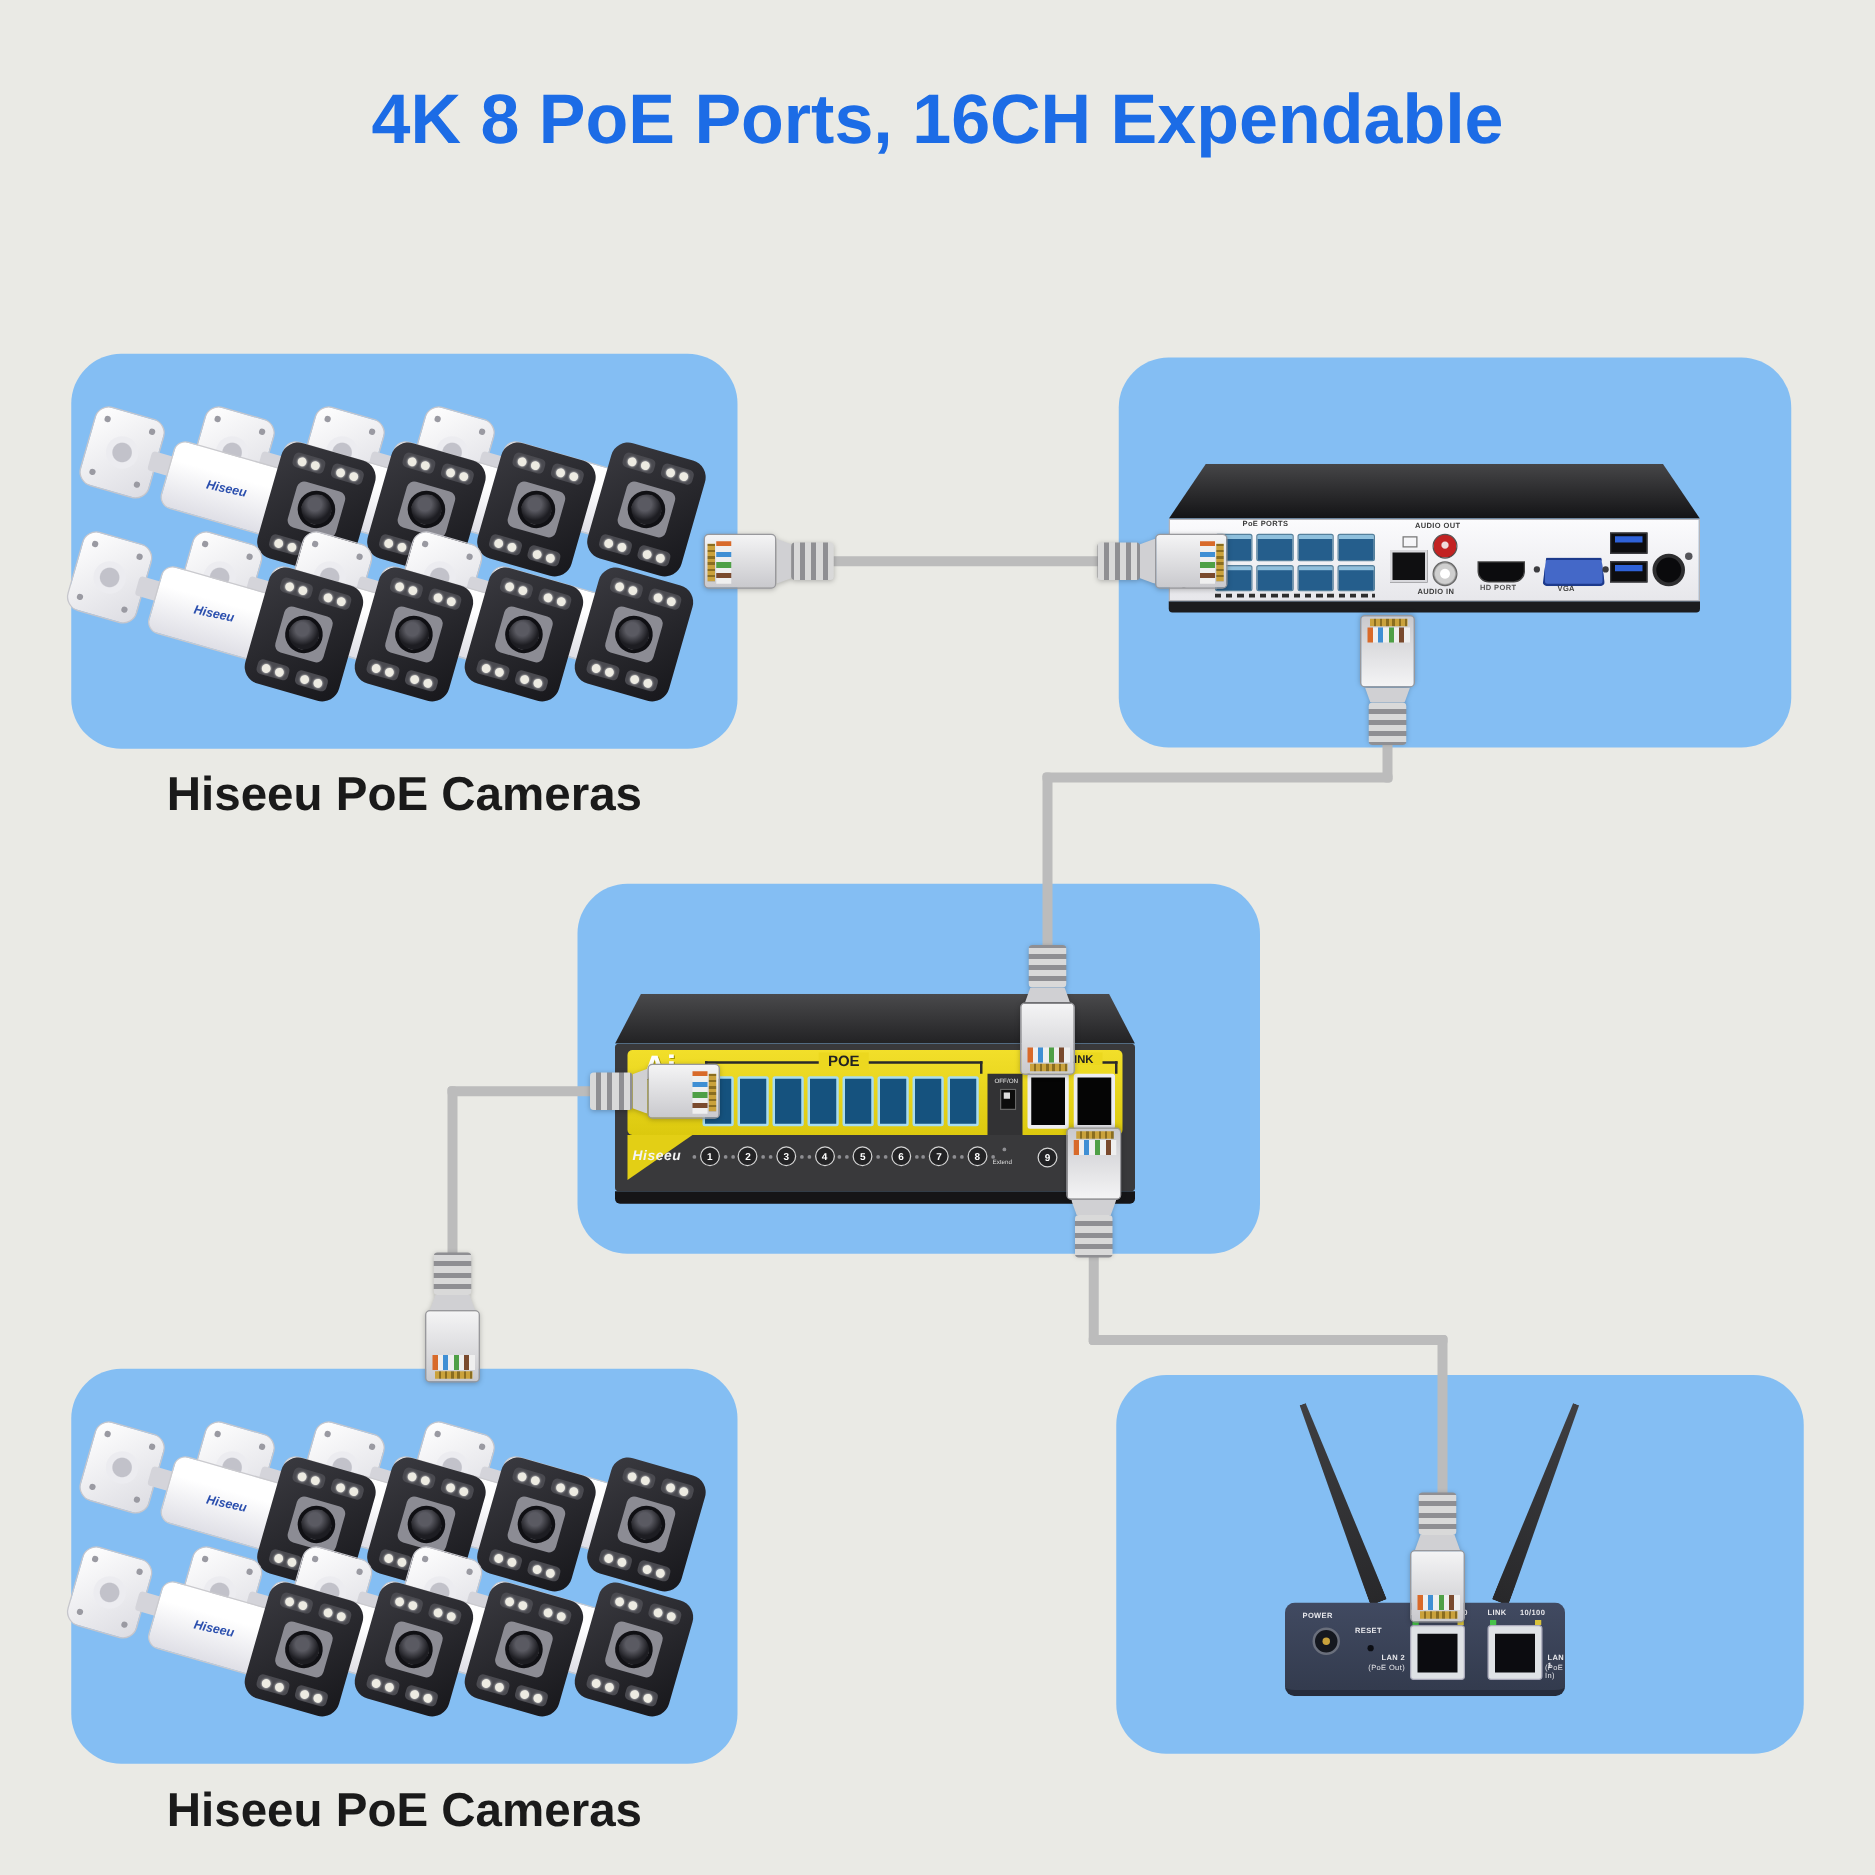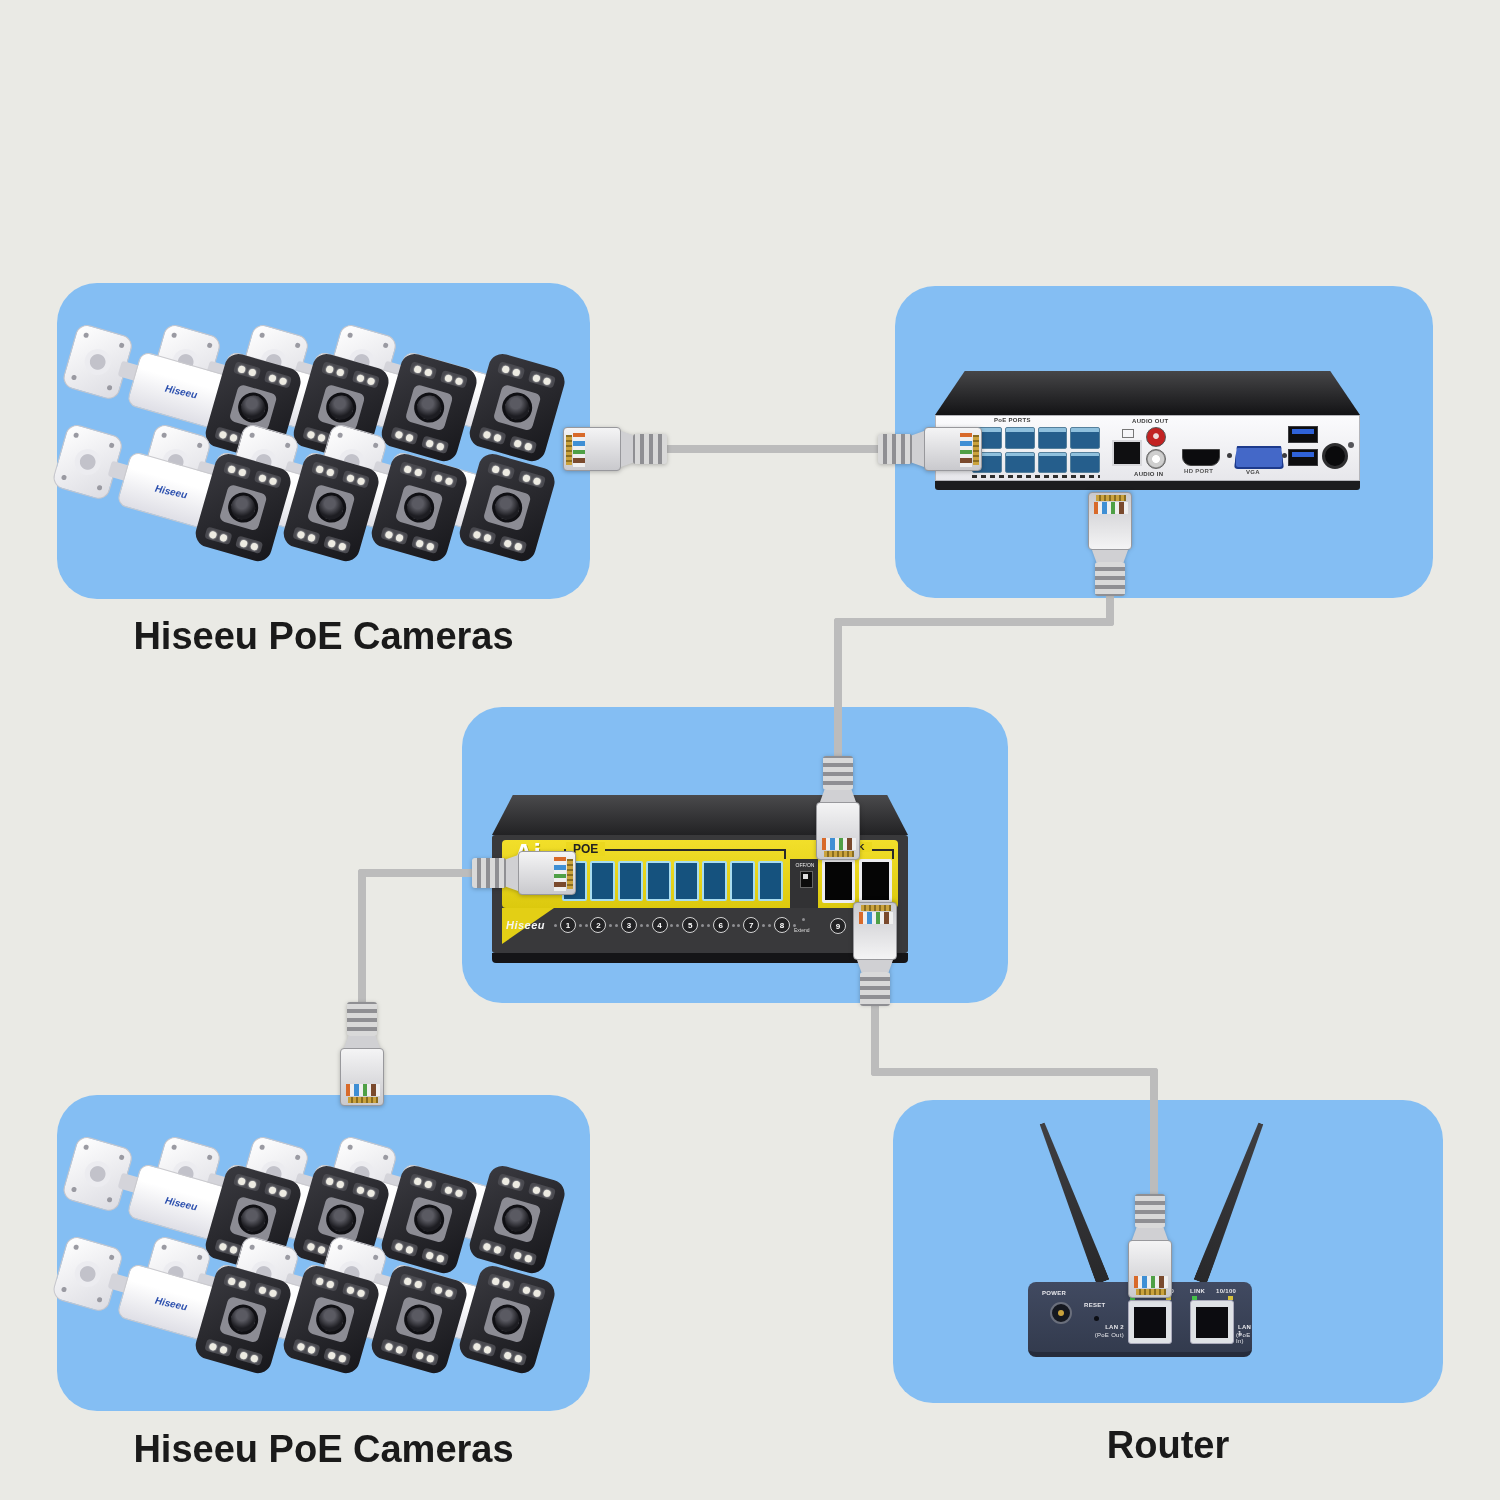--- a/index.html
+++ b/index.html
@@ -121,21 +121,21 @@
         clip-path:polygon(5% 0,95% 0,100% 100%,0 100%)}
   .sw-face{position:relative;height:118px;background:#39393b;border-radius:3px}
   .sw-bottom{height:10px;background:#151517;border-radius:0 0 4px 4px}
   #sw-panel{position:absolute;left:10px;top:5px;width:396px;height:68px;border-radius:4px;
         background:linear-gradient(#f2df2a,#dcc90e)}
   #sw-panel::after{content:"";position:absolute;left:0;top:68px;width:0;height:0;
         border-top:36px solid #e3cf15;border-right:52px solid transparent}
   #sw-ai{position:absolute;left:22px;top:4px;font-size:27px;font-weight:700;color:#ffffff;
         text-shadow:1px 1px 0 #a89a00;z-index:2}
   .bracket{position:absolute;height:10px;border:2px solid #2a2a2a;border-bottom:none;box-sizing:border-box}
-  .bracket span{position:absolute;left:0;right:0;top:-9px;text-align:left;font-weight:700;color:#222}
+  .bracket span{position:absolute;left:0;right:0;top:-9px;text-align:center;font-weight:700;color:#222}
   .bracket span b{background:#ecd81f;padding:0 7px;font-size:inherit}
   #sw-poe-bracket{left:72px;top:14px;width:222px}
   #sw-poe-bracket span{font-size:12px}
   #sw-uplink-bracket{left:330px;top:14px;width:72px}
   #sw-uplink-bracket span{font-size:9px}
   #sw-ports{position:absolute;left:70px;top:26px;width:226px;height:40px;display:flex;gap:3px}
   .swport{width:25px;height:40px;background:#15527e;border:2px solid #a8dcf0;border-radius:2px;box-sizing:border-box}
   #sw-notch{position:absolute;left:298px;top:24px;width:28px;height:49px;background:#323234}
   #sw-offon{position:absolute;left:300px;top:27px;width:26px;text-align:center;font-size:5px;color:#eee}
   #sw-rocker{position:absolute;left:308px;top:36px;width:11px;height:15px;background:#0c0c0c;border:1px solid #666}
@@ -174,20 +174,21 @@
   #rt-lan1{left:162px}
   .ledsq{position:absolute;width:5px;height:4px}
   .ledsq.green{background:#46c24a}
   .ledsq.yellow{background:#d8c23c}
 </style>
 </head>
 <body>
 
 <div id="canvas">
 
+  <div class="title">4K 8 PoE Ports, 16CH Expendable</div>
 
   <div class="panel" id="panel-cam-top">
     <div class="cam-grid">
         <div class="camera" style="left: 10px; top: 30px; z-index: 8;">
     <div class="cam-mount"></div>
     <div class="cam-arm"></div>
     <div class="cam-body">
       <span class="cam-brand">Hiseeu</span>
     </div>
     <div class="cam-head">
@@ -509,21 +510,20 @@
               <i></i>
             </div>
     </div>
   </div>
       </div>
   </div>
   <div class="panel" id="panel-router"></div>
 
   <div class="caption" id="cap-cam-top">Hiseeu PoE Cameras</div>
   <div class="caption" id="cap-cam-bottom">Hiseeu PoE Cameras</div>
-  <div class="caption" id="cap-router">Router</div>
 
   <div class="cable" style="left:660px;top:445px;width:230px;height:8px"></div>
   <div class="cable" style="left:1106px;top:590px;width:8px;height:36px"></div>
   <div class="cable" style="left:834px;top:618px;width:280px;height:8px"></div>
   <div class="cable" style="left:834px;top:618px;width:8px;height:142px"></div>
   <div class="cable" style="left:358px;top:869px;width:122px;height:8px"></div>
   <div class="cable" style="left:358px;top:869px;width:8px;height:140px"></div>
   <div class="cable" style="left:871px;top:1000px;width:8px;height:76px"></div>
   <div class="cable" style="left:871px;top:1068px;width:287px;height:8px"></div>
   <div class="cable" style="left:1150px;top:1068px;width:8px;height:130px"></div>

